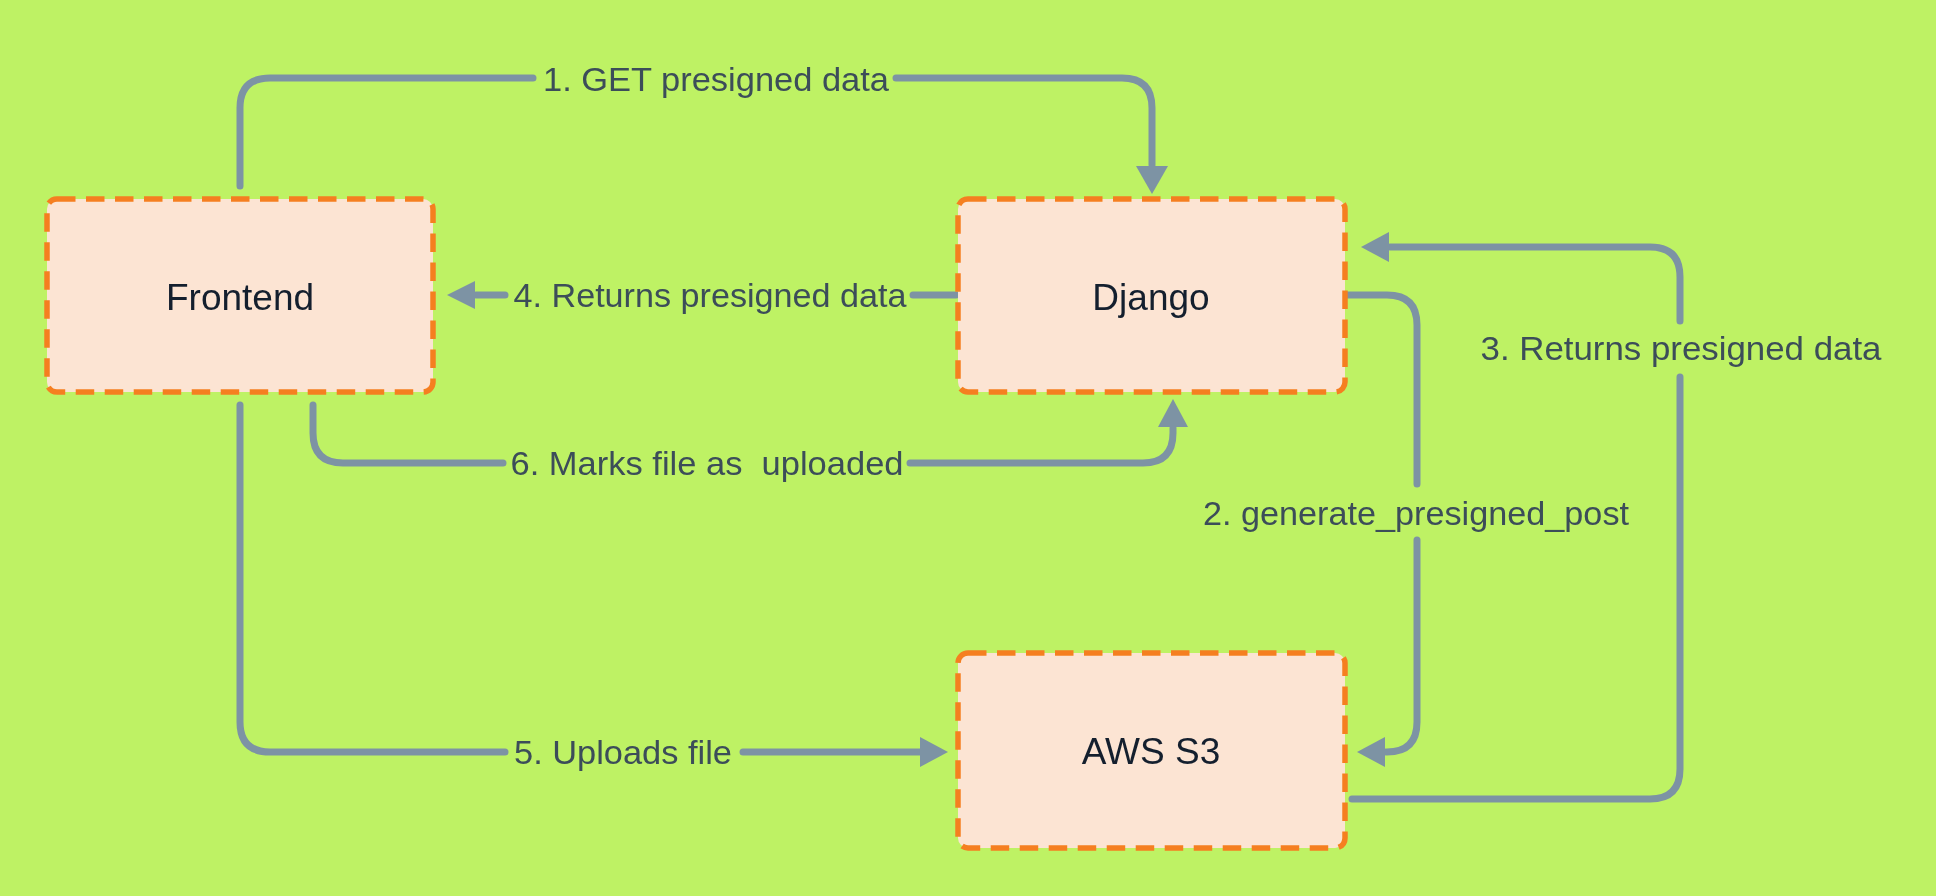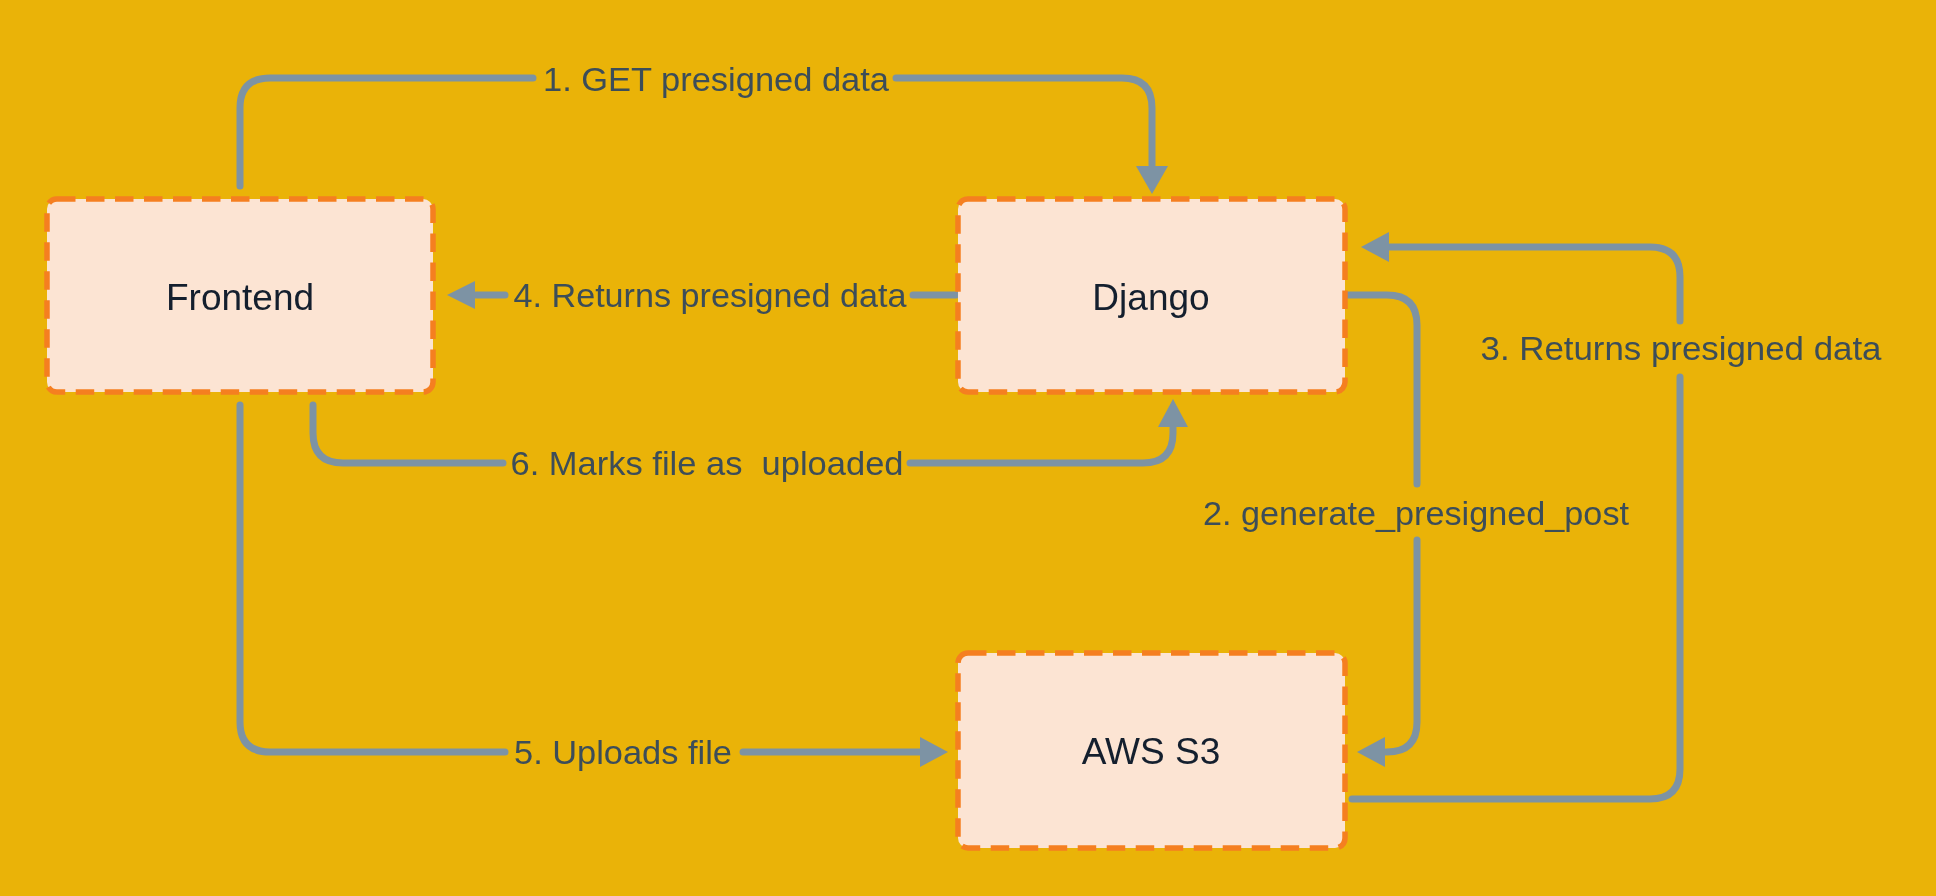--- a/index.html
+++ b/index.html
@@ -4,21 +4,21 @@
 <style>
   html, body { margin: 0; padding: 0; }
   body {
     background: #edf1f6;
     font-family: "Liberation Sans", "DejaVu Sans", sans-serif;
   }
   .stage {
     position: relative;
     width: 1936px;
     height: 896px;
-    background: #eab308;
+    background: #bef264;
     overflow: hidden;
   }
   svg { display: block; }
   .edge-line {
     fill: none;
     stroke: #7d93a4;
     stroke-width: 7;
     stroke-linecap: round;
   }
   .edge-head { fill: #7d93a4; stroke: none; }

